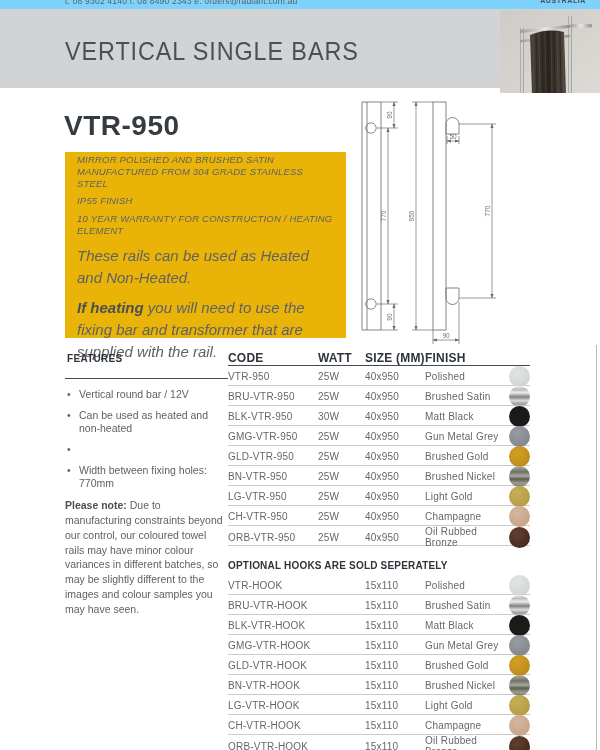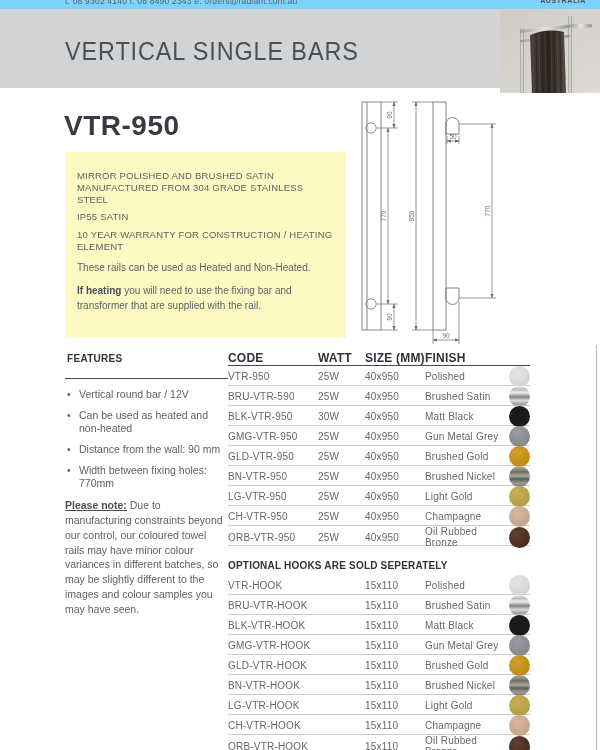--- a/index.html
+++ b/index.html
@@ -29,38 +29,38 @@
     white-space: nowrap;
   }
 
   
   .photo { position: absolute; left: 500px; top: 10px; width: 100px; height: 83px; overflow: hidden; }
 
   
   .vtr-title { position: absolute; left: 64px; top: 110px; font-size: 28px; font-weight: 600; color: #363b42; letter-spacing: 0.5px; }
   .info-box {
     position: absolute; left: 65px; top: 152px; width: 281px; height: 186px;
-    background: #fef9c3; padding: 18px 12px 10px 12px;
+    background: #eab308; padding: 2px 12px 10px 12px; font-style: italic;
   }
   .spec-line { font-size: 9.5px; line-height: 1.28; color: #5d6267; letter-spacing: 0.2px; margin-bottom: 5px; }
-  .info-note { font-size: 10px; line-height: 1.45; color: #5d6267; margin-top: 8px; }
+  .info-note { font-size: 15px; line-height: 1.45; color: #5d6267; margin-top: 8px; }
   .info-note b { color: #4b5056; }
 
   
   .diagram { position: absolute; left: 348px; top: 92px; width: 180px; height: 258px; }
   .diagram svg text { font-family: "Liberation Sans", sans-serif; font-size: 6.5px; fill: #6b6f73; }
 
   
   .features-col { position: absolute; left: 65px; top: 350px; width: 163px; }
   .features-heading { font-size: 10px; font-weight: bold; color: #2f343a; letter-spacing: 0.3px; padding: 3px 0 14px 2px; border-bottom: 1.5px solid #44494f; }
   .features-list { margin-top: 9px; }
   .feature-item { display: flex; font-size: 10.5px; color: #5d6267; line-height: 1.3; margin-bottom: 7px; }
   .feature-bullet { width: 14px; padding-left: 2px; color: #5d6267; flex: none; }
   .features-note { font-size: 10.5px; color: #5d6267; line-height: 1.42; margin-top: 3px; }
-  .features-note b { color: #4b5056; text-decoration: underline; }
+  .features-note b { color: #4b5056; }
 
   .spec-table { position: absolute; left: 228px; top: 350px; width: 302px; }
   .t-header { display: grid; grid-template-columns: 90px 47px 60px 81px 24px; align-items: center; height: 16px; border-bottom: 1.5px solid #44494f; }
   .t-header span { font-size: 12px; font-weight: bold; color: #2f343a; letter-spacing: 0.2px; }
   .t-row { display: grid; grid-template-columns: 90px 47px 60px 81px 24px; align-items: center; height: 20px; border-bottom: 1px solid #cbcbcb; }
   .t-row span { font-size: 10px; color: #63676c; letter-spacing: 0.2px; }
   .swatch { width: 21px; height: 21px; border-radius: 50%; justify-self: end; }
 
   .hooks-heading { font-size: 10px; font-weight: bold; color: #2f343a; letter-spacing: 0.2px; margin: 14px 0 4px 0; }
 
@@ -134,21 +134,21 @@
     </svg>
   </div>
 
   <div class="vtr-title">VTR-950</div>
 
   <div class="info-box">
     <div>
   <div class="spec-line">MIRROR POLISHED AND BRUSHED SATIN MANUFACTURED FROM 304 GRADE STAINLESS STEEL</div>
 
 
-  <div class="spec-line">IP55 SATIN</div>
+  <div class="spec-line">IP55 FINISH</div>
 
   <div class="spec-line">10 YEAR WARRANTY FOR CONSTRUCTION / HEATING ELEMENT</div>
 
 </div>
     <div class="info-note">These rails can be used as Heated and Non-Heated.</div>
     <div class="info-note" style="margin-top:9px;"><b>If heating</b><span> you will need to use the fixing bar and transformer that are supplied with the rail.</span></div>
   </div>
 
   <div class="diagram">
     <svg width="180" height="258" viewBox="0 0 180 258">
@@ -210,21 +210,20 @@
     <span>Vertical round bar / 12V</span>
   </div>
 
   <div class="feature-item">
     <span class="feature-bullet">•</span>
     <span>Can be used as heated and non-heated</span>
   </div>
 
   <div class="feature-item">
     <span class="feature-bullet">•</span>
-    <span>Distance from the wall: 90 mm</span>
   </div>
 
   <div class="feature-item">
     <span class="feature-bullet">•</span>
     <span>Width between fixing holes: 770mm</span>
   </div>
 </div>
     <div class="features-note"><b>Please note:</b><span> Due to manufacturing constraints beyond our control, our coloured towel rails may have minor colour variances in different batches, so may be slightly different to the images and colour samples you may have seen.</span></div>
   </div>
 
@@ -239,21 +238,21 @@
     <div>
   <div class="t-row">
     <span>VTR-950</span>
     <span>25W</span>
     <span>40x950</span>
     <span>Polished</span>
     <span class="swatch sw-polished"></span>
   </div>
 
   <div class="t-row">
-    <span>BRU-VTR-590</span>
+    <span>BRU-VTR-950</span>
     <span>25W</span>
     <span>40x950</span>
     <span>Brushed Satin</span>
     <span class="swatch sw-brushed-satin"></span>
   </div>
 
   <div class="t-row">
     <span>BLK-VTR-950</span>
     <span>30W</span>
     <span>40x950</span>

